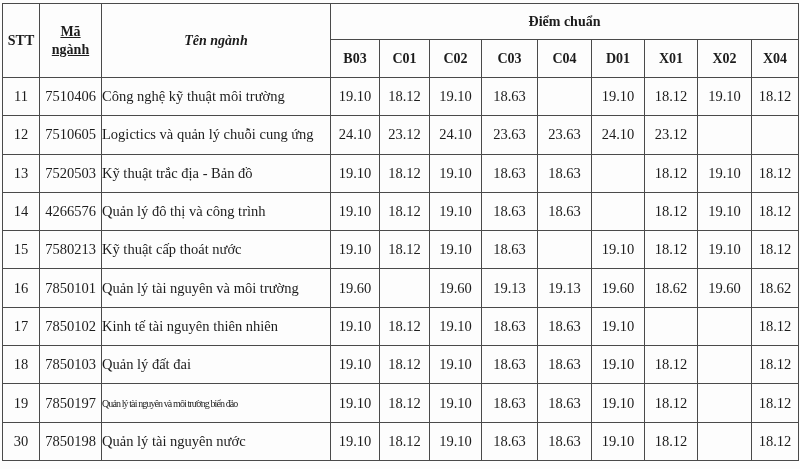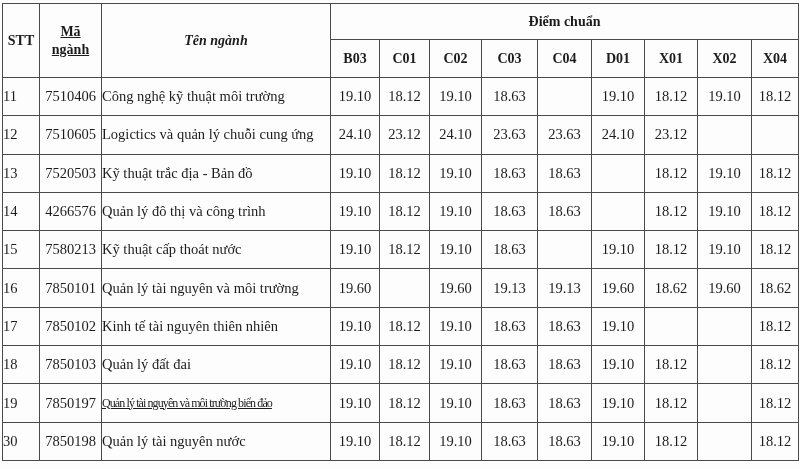--- a/index.html
+++ b/index.html
@@ -16,24 +16,24 @@
     border: 1.3px solid #4a4a4a;
     padding: 0;
     overflow: hidden;
     white-space: nowrap;
   }
   table.scores th { font-weight: bold; font-size: 14px; text-align: center; }
   th.h-name { text-align: left; padding-left: 6px; font-style: italic; }
   tr.hr1 { height: 36px; }
   tr.hr2 { height: 38px; }
   tr.body-row { height: 38.3px; }
-  td.stt { text-align: left; }
+  td.stt { text-align: center; }
   td.code { text-align: center; }
   td.name { text-align: left; padding-left: 5px; margin-left: 30px; }
-  td.name.condensed { letter-spacing: -0.9px; font-size: 12px; text-decoration: underline; }
+  td.name.condensed { letter-spacing: -0.9px; font-size: 10px; }
   td.score { text-align: center; }
 </style>
 </head>
 <body>
 
 <table class="scores">
   <colgroup>
     <col style="width:37px">
     <col style="width:62px">
     <col style="width:229px">

